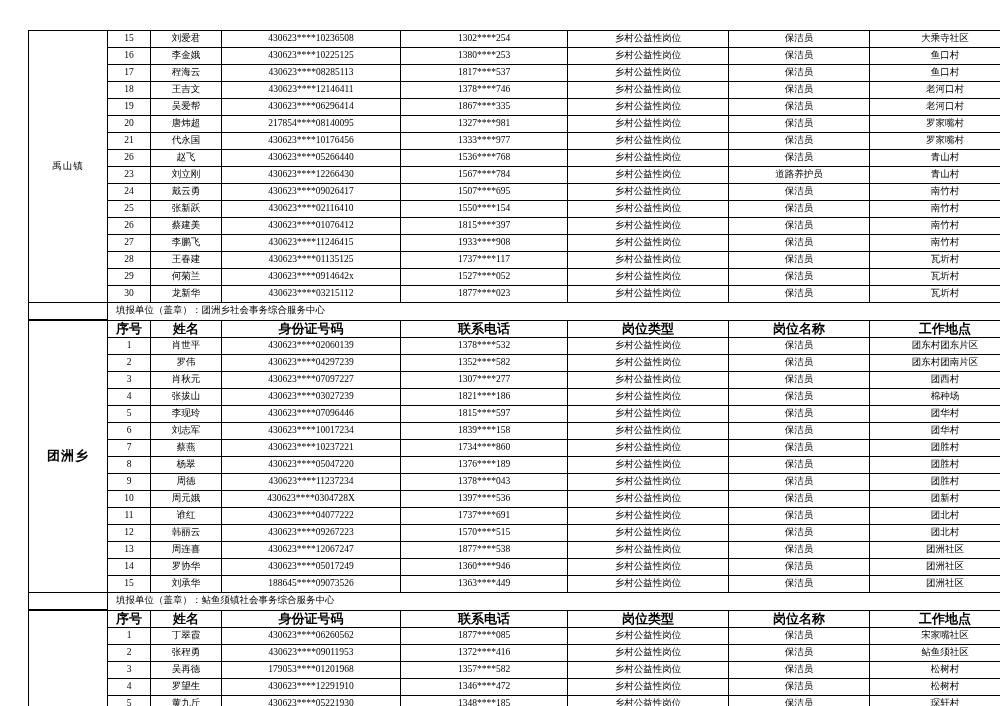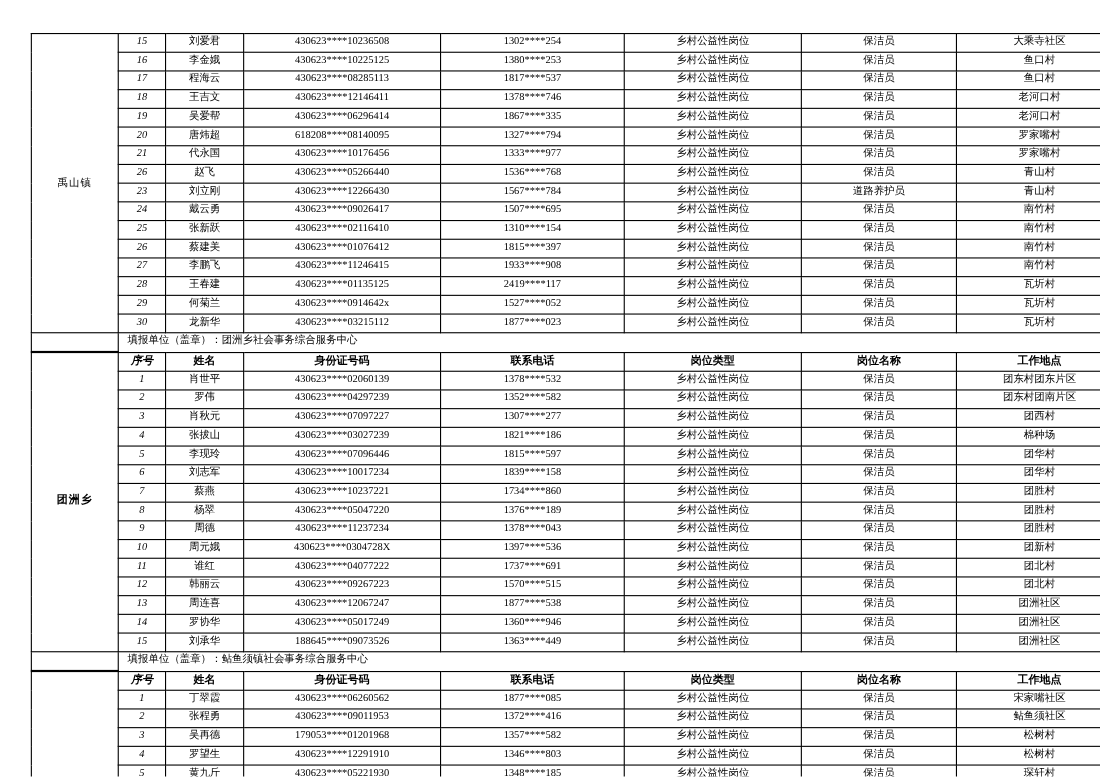--- a/index.html
+++ b/index.html
@@ -18,28 +18,28 @@
     overflow:hidden;
     white-space:nowrap;
   }
   td.townname{
     font-size:12px;
     width:78px;
     letter-spacing:1px;
     font-family:Liberation Mono, monospace;
   }
   td.blank{border-left:1px solid #000;border-right:1px solid #000;border-top:none;border-bottom:none;}
-  .c-seq{width:42px;font-style:italic;}
+  .c-seq{width:42px;}
   .c-name{width:70px;margin-left:24px;}
   .c-id{width:178px;}
   .c-tel{width:166px;}
   .c-type{width:160px;font-family:Liberation Serif, serif;}
   .c-post{width:140px;font-family:Liberation Serif, serif;}
   .c-place{width:150px;}
-  tr.hdr td{font-weight:bold;font-size:10px;}
+  tr.hdr td{font-weight:bold;font-size:13px;}
   td.filler{
     text-align:left;
     padding-left:6px;
     font-size:10px;
     border-left:1px solid #000;
     border-right:1px solid #000;
     border-top:1px solid #000;
     border-bottom:1px solid #000;
   }
   td.nobox{border:none;}
@@ -93,22 +93,22 @@
             <td class="c-name">吴爱帮</td>
             <td class="c-id">430623****06296414</td>
             <td class="c-tel">1867****335</td>
             <td class="c-type">乡村公益性岗位</td>
             <td class="c-post">保洁员</td>
             <td class="c-place">老河口村</td>
           </tr>
           <tr>
             <td class="c-seq">20</td>
             <td class="c-name">唐炜超</td>
-            <td class="c-id">618208****08140095</td>
-            <td class="c-tel">1327****794</td>
+            <td class="c-id">217854****08140095</td>
+            <td class="c-tel">1327****981</td>
             <td class="c-type">乡村公益性岗位</td>
             <td class="c-post">保洁员</td>
             <td class="c-place">罗家嘴村</td>
           </tr>
           <tr>
             <td class="c-seq">21</td>
             <td class="c-name">代永国</td>
             <td class="c-id">430623****10176456</td>
             <td class="c-tel">1333****977</td>
             <td class="c-type">乡村公益性岗位</td>
@@ -139,21 +139,21 @@
             <td class="c-id">430623****09026417</td>
             <td class="c-tel">1507****695</td>
             <td class="c-type">乡村公益性岗位</td>
             <td class="c-post">保洁员</td>
             <td class="c-place">南竹村</td>
           </tr>
           <tr>
             <td class="c-seq">25</td>
             <td class="c-name">张新跃</td>
             <td class="c-id">430623****02116410</td>
-            <td class="c-tel">1310****154</td>
+            <td class="c-tel">1550****154</td>
             <td class="c-type">乡村公益性岗位</td>
             <td class="c-post">保洁员</td>
             <td class="c-place">南竹村</td>
           </tr>
           <tr>
             <td class="c-seq">26</td>
             <td class="c-name">蔡建美</td>
             <td class="c-id">430623****01076412</td>
             <td class="c-tel">1815****397</td>
             <td class="c-type">乡村公益性岗位</td>
@@ -166,21 +166,21 @@
             <td class="c-id">430623****11246415</td>
             <td class="c-tel">1933****908</td>
             <td class="c-type">乡村公益性岗位</td>
             <td class="c-post">保洁员</td>
             <td class="c-place">南竹村</td>
           </tr>
           <tr>
             <td class="c-seq">28</td>
             <td class="c-name">王春建</td>
             <td class="c-id">430623****01135125</td>
-            <td class="c-tel">2419****117</td>
+            <td class="c-tel">1737****117</td>
             <td class="c-type">乡村公益性岗位</td>
             <td class="c-post">保洁员</td>
             <td class="c-place">瓦圻村</td>
           </tr>
           <tr>
             <td class="c-seq">29</td>
             <td class="c-name">何菊兰</td>
             <td class="c-id">430623****0914642x</td>
             <td class="c-tel">1527****052</td>
             <td class="c-type">乡村公益性岗位</td>
@@ -391,21 +391,21 @@
             <td class="c-id">179053****01201968</td>
             <td class="c-tel">1357****582</td>
             <td class="c-type">乡村公益性岗位</td>
             <td class="c-post">保洁员</td>
             <td class="c-place">松树村</td>
           </tr>
           <tr>
             <td class="c-seq">4</td>
             <td class="c-name">罗望生</td>
             <td class="c-id">430623****12291910</td>
-            <td class="c-tel">1346****803</td>
+            <td class="c-tel">1346****472</td>
             <td class="c-type">乡村公益性岗位</td>
             <td class="c-post">保洁员</td>
             <td class="c-place">松树村</td>
           </tr>
           <tr>
             <td class="c-seq">5</td>
             <td class="c-name">黄九斤</td>
             <td class="c-id">430623****05221930</td>
             <td class="c-tel">1348****185</td>
             <td class="c-type">乡村公益性岗位</td>

